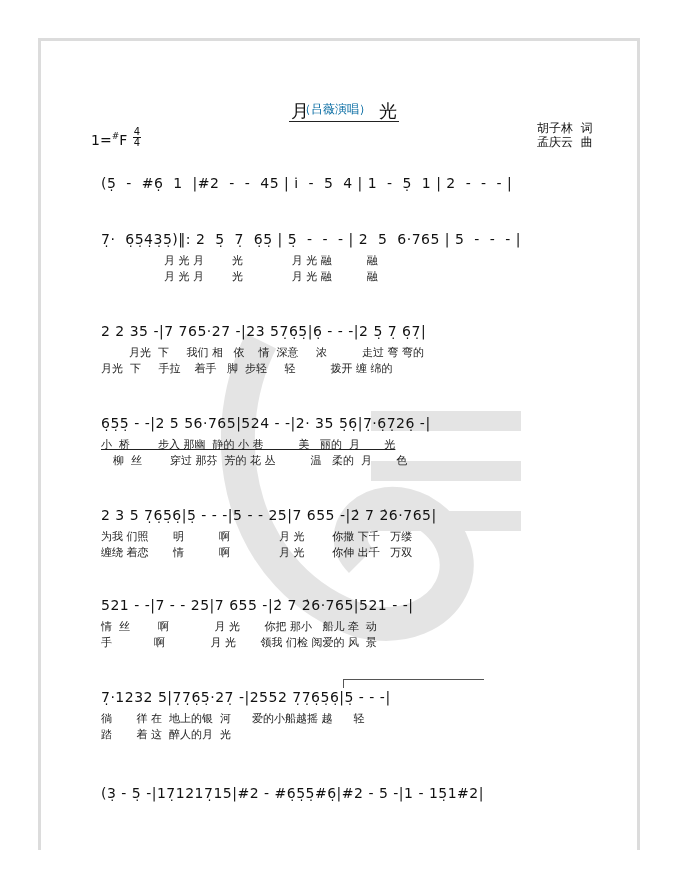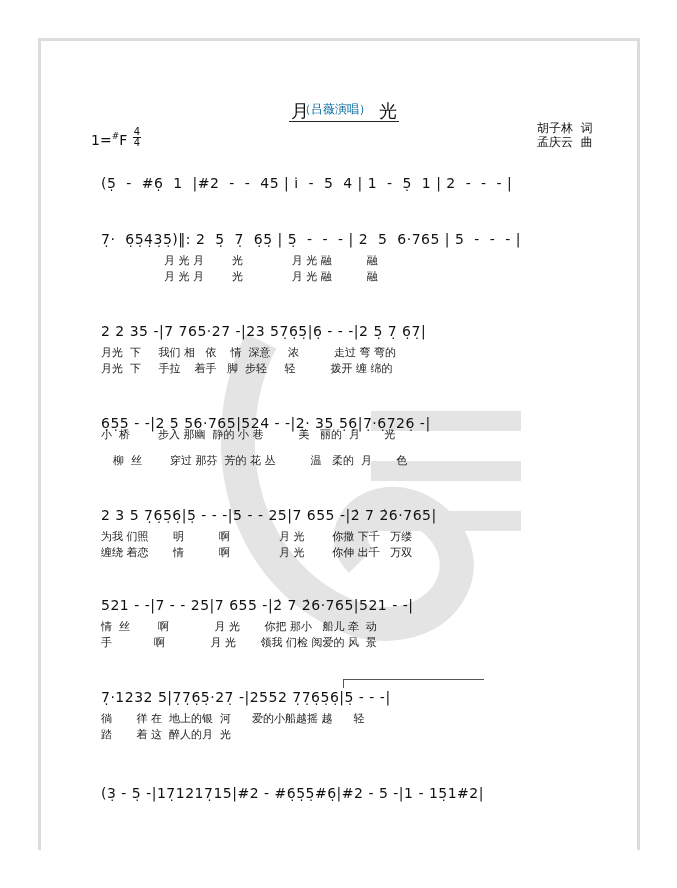--- a/index.html
+++ b/index.html
@@ -56,27 +56,27 @@
   </div>
 
   <div class="row" style="left:60px;top:190px;">
     <div class="notes">7̣·  6̣5̣4̣3̣5̣)‖: 2  5̣  7̣  6̣5̣ | 5̣  -  -  - | 2  5  6·765 | 5  -  -  - |</div>
     <div class="lyric" style="top:22px;">                  月 光 月        光              月 光 融          融</div>
     <div class="lyric" style="top:38px;">                  月 光 月        光              月 光 融          融</div>
   </div>
 
   <div class="row" style="left:60px;top:282px;">
     <div class="notes">2 2 35 -|7 765·27 -|23 57̣6̣5̣|6̣ - - -|2 5̣ 7̣ 6̣7̣|</div>
-    <div class="lyric" style="top:22px;">月光  下     我们 相   依    情  深意     浓          走过 弯 弯的</div>
+    <div class="lyric" style="top:22px;margin-left:28px;">月光  下     我们 相   依    情  深意     浓          走过 弯 弯的</div>
     <div class="lyric" style="top:38px;">月光  下     手拉    着手   脚  步轻     轻          拨开 缠 绵的</div>
   </div>
 
   <div class="row" style="left:60px;top:374px;">
     <div class="notes">6̣5̣5̣ - -|2 5 56·765|524 - -|2· 35 5̣6̣|7̣·6̣7̣26̣ -|</div>
-    <div class="lyric" style="top:12px;">小  桥        步入 那幽  静的 小 巷          美   丽的  月       光</div>
+    <div class="lyric" style="top:22px;text-decoration:underline;">小  桥        步入 那幽  静的 小 巷          美   丽的  月       光</div>
     <div class="lyric" style="top:38px;margin-left:12px;">柳  丝        穿过 那芬  芳的 花 丛          温   柔的  月       色</div>
   </div>
 
   <div class="row" style="left:60px;top:466px;">
     <div class="notes">2 3 5 7̣6̣5̣6̣|5̣ - - -|5 - - 25|7 655 -|2̇ 7 2̇6·765|</div>
     <div class="lyric" style="top:22px;">为我 们照       明          啊              月 光        你撒 下千   万缕</div>
     <div class="lyric" style="top:38px;">缠绕 着恋       情          啊              月 光        你伸 出千   万双</div>
   </div>
 
   <div class="row" style="left:60px;top:556px;">

